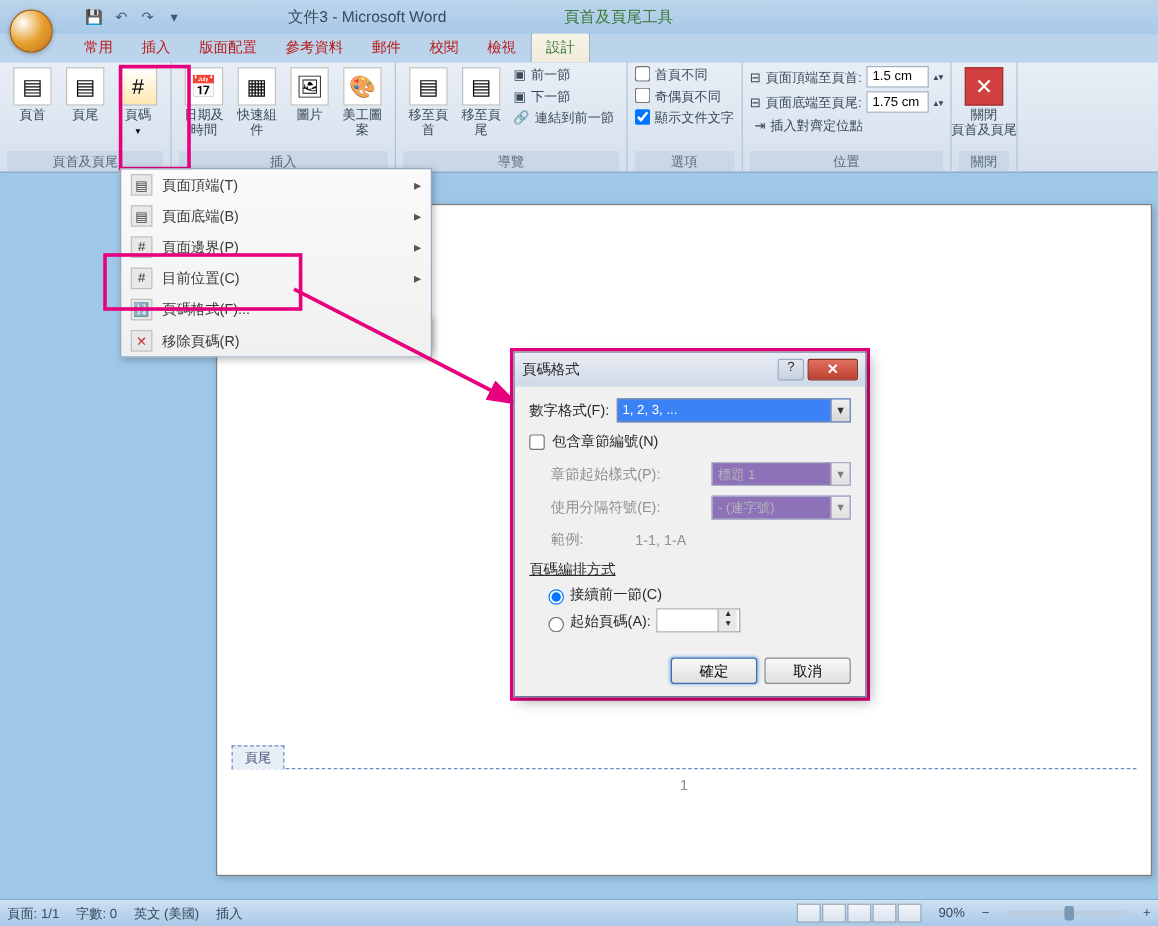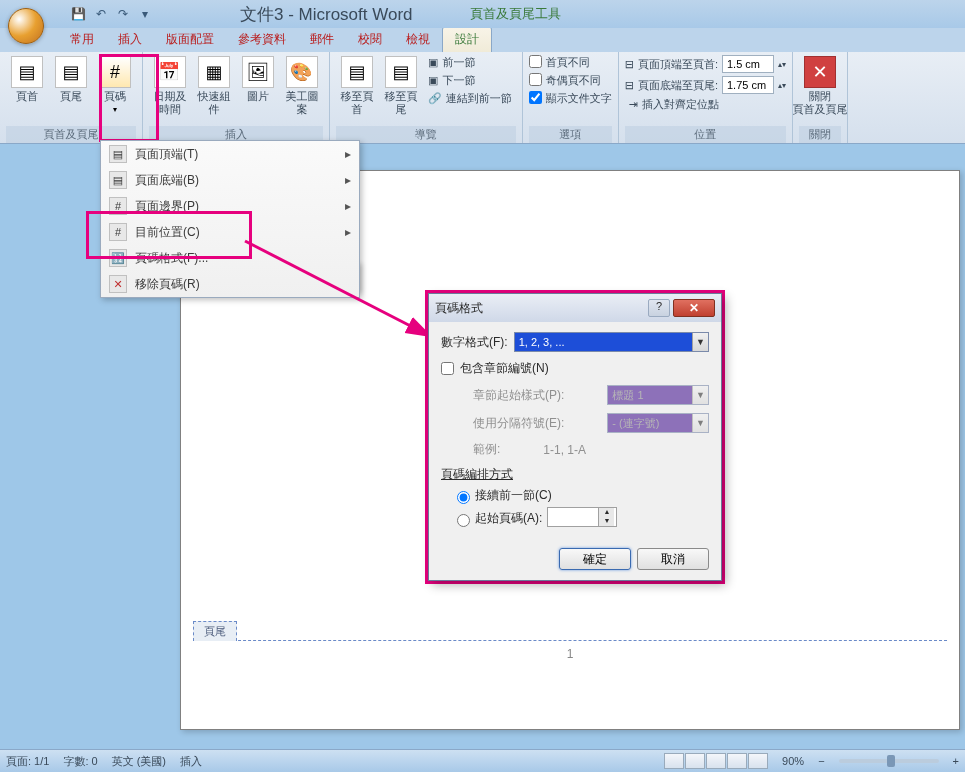--- a/index.html
+++ b/index.html
@@ -4,21 +4,21 @@
 <style>
 * { margin: 0; padding: 0; box-sizing: border-box; font-family: "Microsoft JhengHei", "Segoe UI", sans-serif; }
 body { width: 965px; height: 772px; background: #9ec7e8; overflow: hidden; font-size: 12px; position: relative; }
 
 
 .titlebar { height: 28px; background: linear-gradient(#bcd4eb, #a8c9e8); display: flex; align-items: center; position: relative; }
 .office-btn { width: 40px; height: 28px; display: flex; align-items: center; justify-content: center; }
 .office-orb { width: 36px; height: 36px; border-radius: 50%; background: radial-gradient(circle at 30% 30%, #fff, #e8a030, #c07020); border: 1px solid #a06010; position: relative; top: 12px; left: 6px; z-index: 20; box-shadow: 0 1px 4px rgba(0,0,0,0.3); }
 .qat { display: flex; gap: 4px; margin-left: 30px; align-items: center; }
 .qat-btn { width: 18px; height: 18px; display: flex; align-items: center; justify-content: center; color: #3a5a7a; cursor: pointer; }
-.title-text { position: absolute; left: 240px; color: #3a4a5a; font-size: 17px; }
+.title-text { position: absolute; left: 240px; color: #3a4a5a; font-size: 13px; }
 .context-title { position: absolute; left: 470px; color: #3a7a3a; font-size: 13px; }
 
 
 .ribbon-tabs { height: 24px; background: #bcd4eb; display: flex; align-items: flex-end; padding-left: 58px; gap: 0; }
 .tab { padding: 4px 12px; color: #b91c1c; cursor: pointer; font-size: 12px; }
 .tab.active { background: linear-gradient(#f8f4e8, #f0ebd8); border-radius: 4px 4px 0 0; color: #3a7a3a; border: 1px solid #8aa8c8; border-bottom: none; }
 
 
 .ribbon { height: 92px; background: linear-gradient(#e8eef5, #d5e0ed); border-bottom: 1px solid #8aa8c8; display: flex; }
 .ribbon-group { border-right: 1px solid #b0c4d8; padding: 2px 6px 0 6px; display: flex; flex-direction: column; position: relative; }
@@ -50,25 +50,25 @@
 .dialog-wrap { position: absolute; left: 425px; top: 290px; width: 300px; border: 3px solid #e6007e; z-index: 30; }
 .dialog { border: 1px solid #6a7a9a; background: #f0f0f0; box-shadow: 4px 4px 10px rgba(0,0,0,0.3); }
 .dialog-title { height: 28px; background: linear-gradient(#eaeef5, #cfd8e8); display: flex; align-items: center; padding: 0 6px; font-size: 12px; color: #2a2a2a; }
 .dialog-title .spacer { flex: 1; }
 .dialog-title .help-btn { width: 22px; height: 18px; background: linear-gradient(#e0e6f0,#c8d2e0); border: 1px solid #9aaac0; border-radius: 2px; font-size: 11px; text-align: center; margin-right: 3px; cursor: pointer; }
 .dialog-title .close-btn { width: 42px; height: 18px; background: linear-gradient(#e07060,#c04030); border: 1px solid #803020; border-radius: 2px; color: #fff; font-weight: bold; text-align: center; cursor: pointer; display:flex;align-items:center;justify-content:center;}
 .dialog-body { padding: 10px 12px; font-size: 12px; color: #2a2a2a; }
 .field-row { display: flex; align-items: center; gap: 6px; margin-bottom: 8px; }
 .field-row label { white-space: nowrap; }
 .combo { flex: 1; height: 20px; border: 1px solid #7a8aaa; background: #4c1d95; display: flex; align-items: center; position: relative; }
-.combo.sel { background: #1d4ed8; color: #fff; }
+.combo.sel { background: #3b82f6; color: #fff; }
 .combo .combo-text { flex: 1; padding: 0 4px; font-size: 11px; }
 .combo .combo-arrow { width: 16px; height: 100%; background: linear-gradient(#f0f0f0,#d8d8d8); border-left: 1px solid #a0a0a0; display: flex; align-items: center; justify-content: center; font-size: 9px; color: #333; }
 .group-label { margin: 6px 0 4px 0; text-decoration: underline; }
-.indent { margin-left: 32px; gap: 43px; }
+.indent { margin-left: 18px; gap: 43px; }
 .disabled-text { color: #909090; }
 .radio-row { display: flex; align-items: flex-end; gap: 5px; margin: 3px 0 3px 16px; }
 .spin-box { width: 70px; height: 20px; border: 1px solid #a0a0a0; background: #fff; display: flex; }
 .spin-box input { border: none; width: 50px; font-size: 11px; padding: 0 3px; }
 .spin-arrows { width: 16px; display: flex; flex-direction: column; border-left: 1px solid #a0a0a0; }
 .spin-arrows div { flex: 1; font-size: 7px; text-align: center; background: #e8e8e8; cursor: pointer; }
 .dialog-buttons { display: flex; justify-content: flex-end; gap: 6px; padding: 8px 12px 10px 12px; }
 .dlg-btn { width: 72px; height: 22px; background: linear-gradient(#f8f8f8,#e0e0e0); border: 1px solid #8a8a8a; border-radius: 3px; font-size: 12px; cursor: pointer; }
 .dlg-btn.default { border: 1px solid #3a6ab0; box-shadow: 0 0 3px #6a9ae0; }
 

